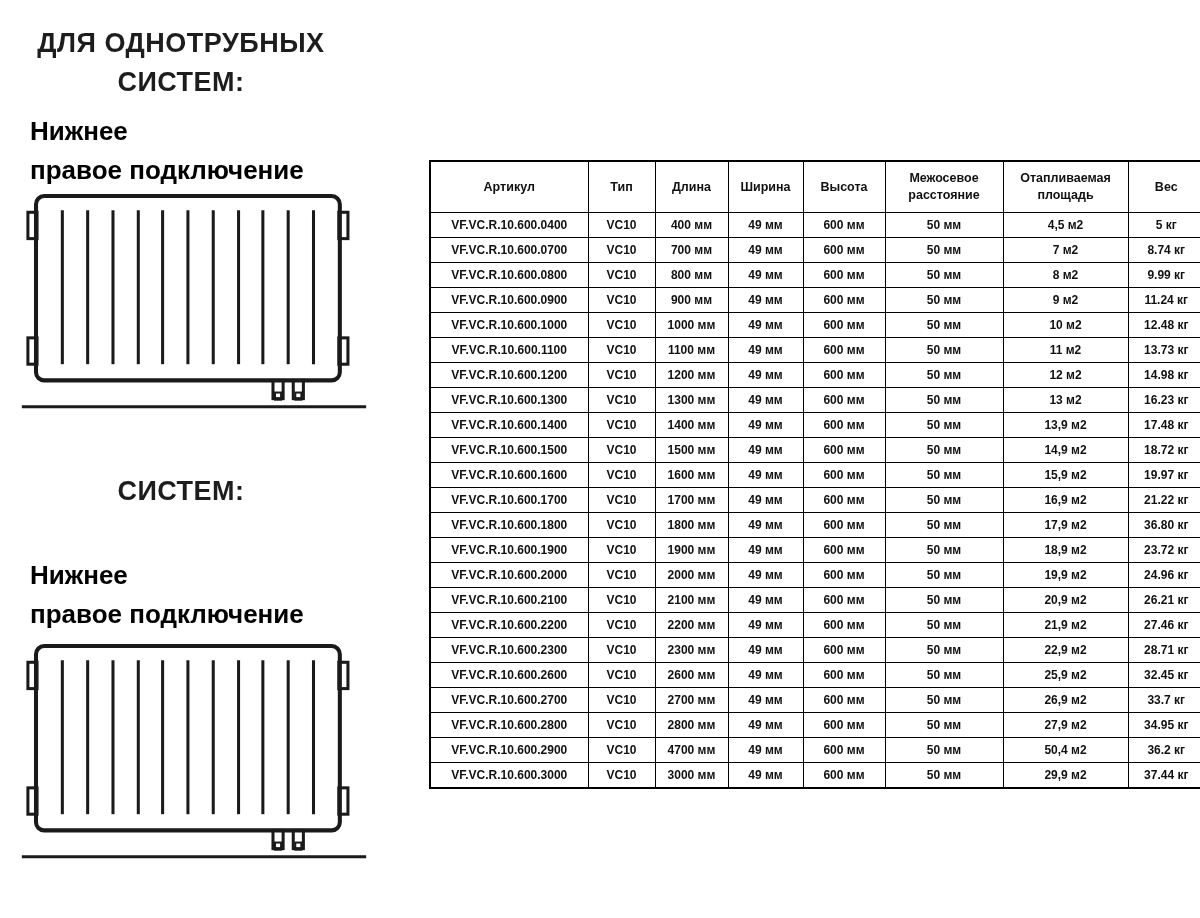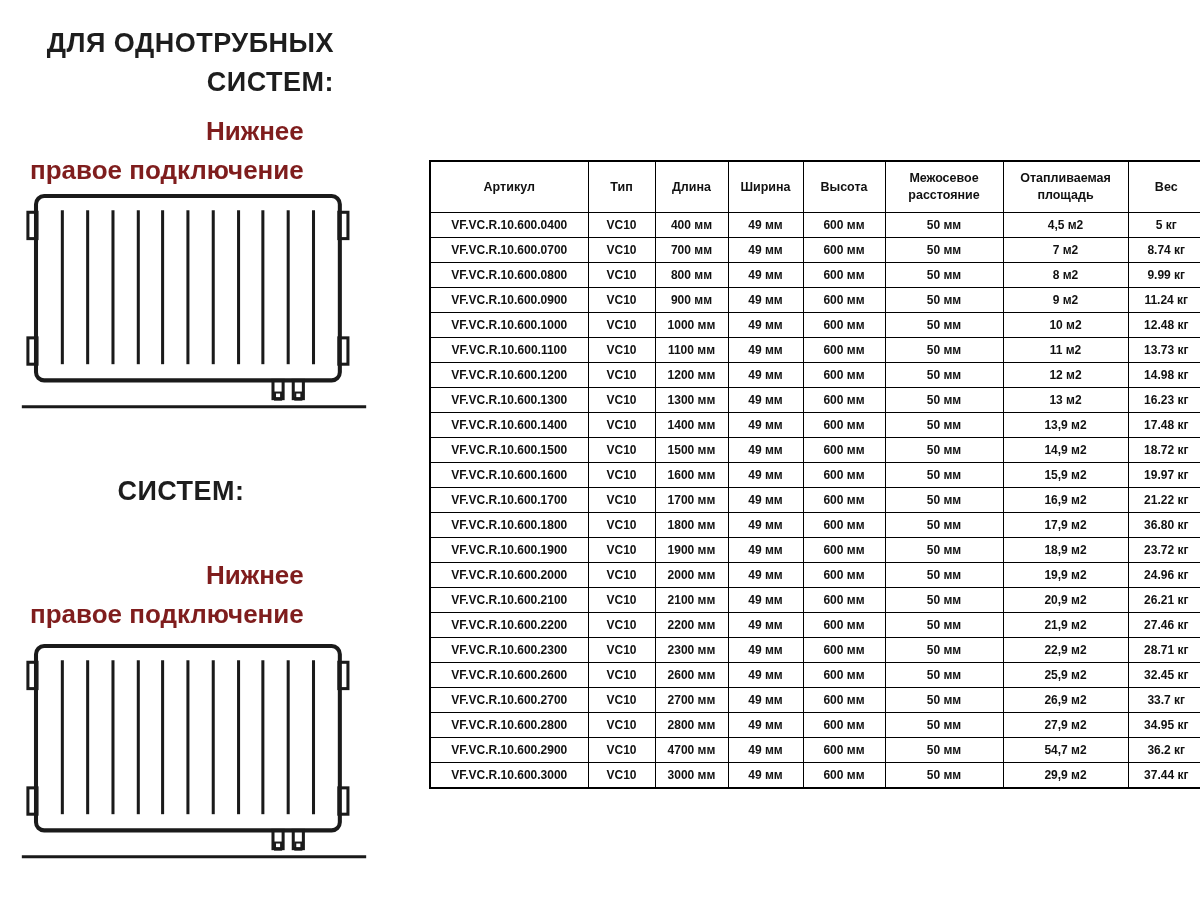--- a/index.html
+++ b/index.html
@@ -13,29 +13,29 @@
   }
   .title {
     position:absolute;
     font-weight:bold;
     font-size:27px;
     line-height:1.45;
     text-align:center;
     letter-spacing:0.5px;
     color:#1d1d1d;
   }
-  #title1 { left:28px; top:24px; width:306px;text-align:right; }
+  #title1 { left:28px; top:24px; width:306px; }
   #title2 { left:28px; top:472px; width:306px; }
   .subtitle {
     position:absolute;
     font-weight:bold;
     font-size:26px;
     line-height:1.5;
-    color:#7f1d1d;
-    text-align:right;
+    color:#000000;
+    text-align:left;
   }
   #subtitle1 { left:30px; top:112px; }
   #subtitle2 { left:30px; top:556px; }
   .radiator {
     position:absolute;
     left:20px;
     width:348px;
     height:238px;
   }
   #radiator1 { top:190px; }
@@ -394,21 +394,21 @@
           <td>27,9 м2</td>
           <td>34.95 кг</td>
         </tr>
         <tr>
           <td>VF.VC.R.10.600.2900</td>
           <td>VC10</td>
           <td>4700 мм</td>
           <td>49 мм</td>
           <td>600 мм</td>
           <td>50 мм</td>
-          <td>54,7 м2</td>
+          <td>50,4 м2</td>
           <td>36.2 кг</td>
         </tr>
         <tr>
           <td>VF.VC.R.10.600.3000</td>
           <td>VC10</td>
           <td>3000 мм</td>
           <td>49 мм</td>
           <td>600 мм</td>
           <td>50 мм</td>
           <td>29,9 м2</td>

